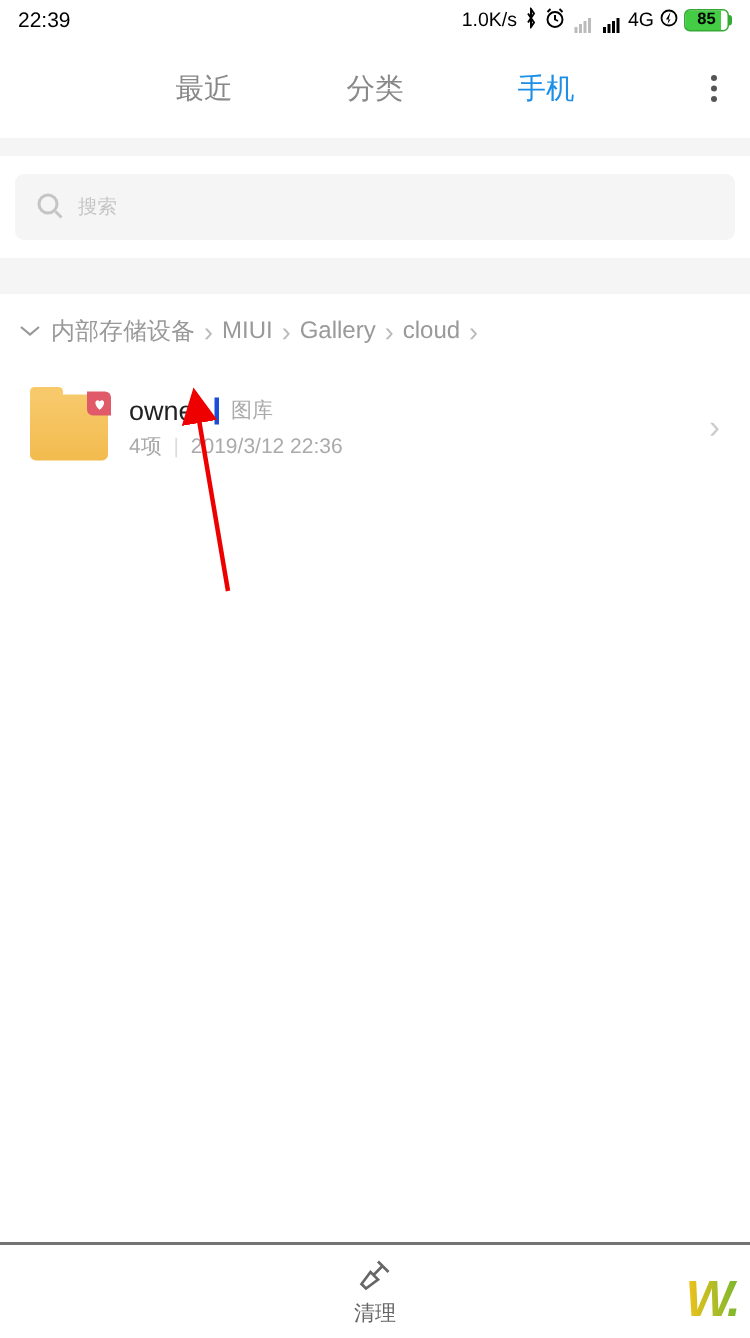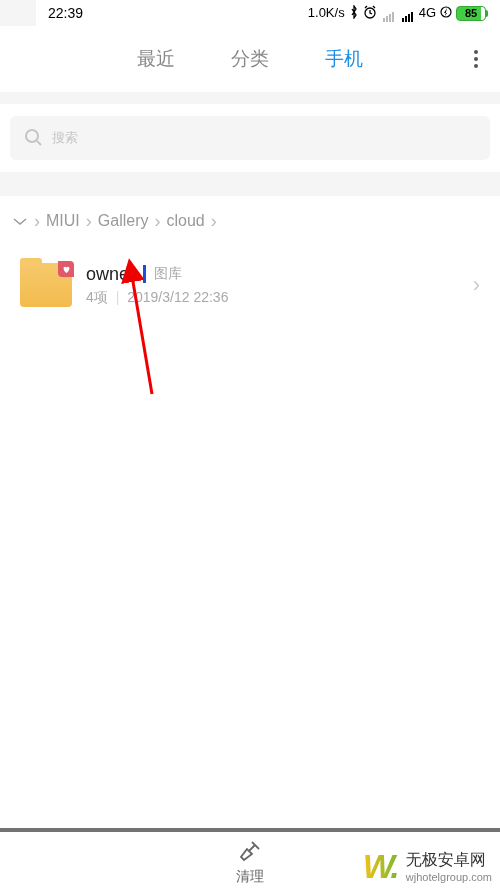--- a/index.html
+++ b/index.html
@@ -13,21 +13,20 @@
   }
   .statusbar {
     height: 26px;
     background: #fff;
     display: flex;
     justify-content: space-between;
     align-items: center;
     padding: 0 12px;
     font-size: 14px;
     color: #000;
-    margin-left: 36px;
   }
   .statusbar .right { display: flex; gap: 4px; font-size: 13px; }
   .signal { display: inline-flex; align-items: flex-end; gap: 1px; margin: 0 2px; }
   .signal span { width: 2px; background: #000; display: inline-block; }
   .signal.weak span { background: #bbb; }
   .signal span:nth-child(1){height:4px} .signal span:nth-child(2){height:6px}
   .signal span:nth-child(3){height:8px} .signal span:nth-child(4){height:10px}
   .battery {
     display: inline-flex; align-items: center; position: relative;
   }
@@ -38,21 +37,21 @@
     font-size: 11px; color: #000; font-weight: bold;
   }
   .battery-tip { width: 2px; height: 7px; background: #3a3; border-radius: 0 2px 2px 0; }
   .tabs {
     background: #fff;
     height: 66px;
     display: flex;
     align-items: center;
     justify-content: center;
     position: relative;
-    gap: 56px;
+    gap: 76px;
     font-size: 19px;
     color: #888;
   }
   .tab.active { color: #1d8fe6; }
   .tabs .menu { position: absolute; right: 22px; color: #555; }
   .menu-dots { display: flex; flex-direction: column; gap: 3px; }
   .menu-dots span { width: 4px; height: 4px; border-radius: 50%; background: #555; }
   .gap { height: 12px; background: #f5f5f5; }
   .searchbar {
     background: #fff;
@@ -106,21 +105,21 @@
   }
   .folder-info { flex: 1; }
   .folder-title { display: flex; align-items: center; gap: 8px; }
   .folder-name { font-size: 18px; color: #222; }
   .folder-tag { font-size: 14px; color: #aaa; border-left: 3px solid #1d4ed8; padding-left: 8px; }
   .folder-meta { font-size: 14px; color: #aaa; margin-top: 4px; }
   .folder-meta .sep { margin: 0 4px; color: #ddd; }
   .folder-chev { color: #ccc; font-size: 22px; }
   .whitespace { flex: 1; background: #fff; }
   .bottom-bar {
-    height: 64px; background: #fff; border-top: 4px solid #737373;
+    height: 64px; background: #fff; border-top: 2px solid #737373;
     display: flex; align-items: center; justify-content: center;
     flex-direction: column; gap: 2px; color: #666; font-size: 14px;
   }
   .bottom-bar svg { stroke: #666; }
   .arrow {
     position: absolute;
     top: 256px; left: 112px;
     width: 60px; height: 140px;
     pointer-events: none;
   }
@@ -213,20 +212,21 @@
   </div>
 
   <div class="gap" style="height:24px"></div>
 
   <div class="breadcrumb">
     <span>
       <svg width="16" height="10" viewBox="0 0 16 10" fill="none" stroke="#999" stroke-width="1.5">
           <path d="M2 3l6 5 6-5"></path>
         </svg>
     </span>
+    <span>内部存储设备</span>
     <span class="chev">›</span>
     <span>MIUI</span>
     <span class="chev">›</span>
     <span>Gallery</span>
     <span class="chev">›</span>
     <span>cloud</span>
     <span class="chev">›</span>
   </div>
 
   <div class="folder-row">
@@ -268,17 +268,13 @@
   <defs>
       <marker id="ah" markerWidth="8" markerHeight="8" refX="2" refY="4" orient="auto">
         <path d="M0 0 L8 4 L0 8 Z" fill="#e00"></path>
       </marker>
     </defs>
   <path d="M40 138 L20 20" stroke="#e00" stroke-width="3" marker-end="url(#ah)"></path>
 </svg>
 
 <div class="watermark">
   <span class="w-logo">W.</span>
-  <span class="w-text">
-    <div class="t1">无极安卓网</div>
-    <div class="t2">wjhotelgroup.com</div>
-  </span>
 </div>
 
 </body></html>

